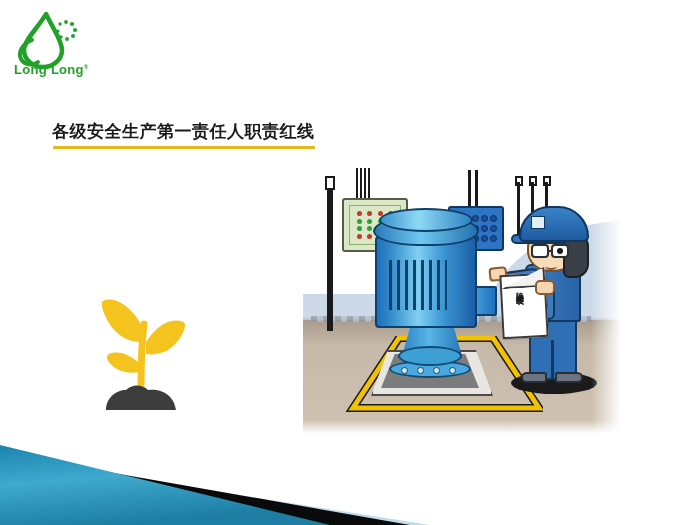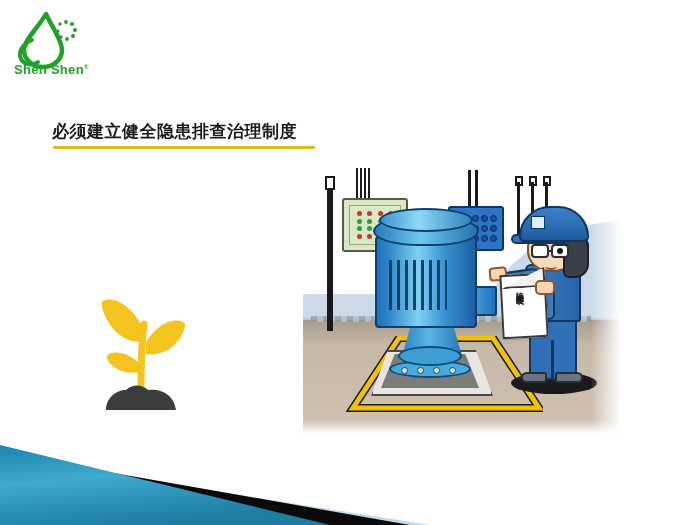--- a/index.html
+++ b/index.html
@@ -192,24 +192,24 @@
         <circle cx="52" cy="14" r="1.7"></circle>
           <circle cx="58" cy="12" r="1.9"></circle>
         <circle cx="64" cy="14" r="2.1"></circle>
           <circle cx="67" cy="20" r="2.1"></circle>
         <circle cx="65" cy="26" r="2"></circle>
           <circle cx="59" cy="29" r="1.9"></circle>
         <circle cx="53" cy="27" r="1.7"></circle>
           <circle cx="50" cy="21" r="1.6"></circle>
       </g>
     </svg>
-    <div class="logo-text"><span>Shen Shen</span><sup>®</sup></div>
+    <div class="logo-text"><span>Long Long</span><sup>®</sup></div>
   </div>
 
-  <div class="title">必须建立健全隐患排查治理制度</div>
+  <div class="title">各级安全生产第一责任人职责红线</div>
   <div class="title-rule"></div>
 
 
   <div class="sprout">
     <svg width="110" height="135" viewBox="0 0 110 135" aria-hidden="true">
       <path d="M53 108 C53 82 54 60 56 44" stroke="#F5C31E" stroke-width="7" fill="none" stroke-linecap="round"></path>
       <path d="M56 50 C38 14 16 18 14 22 C12 28 24 62 52 62 Z" fill="#F5C31E"></path>
       <path d="M58 62 C76 34 96 40 97 44 C98 50 86 78 58 74 Z" fill="#F5C31E"></path>
       <path d="M52 84 C36 68 20 72 19 76 C18 82 30 96 52 92 Z" fill="#F5C31E"></path>
       <path d="M18 130 C18 118 28 110 38 110 C44 104 54 104 60 110

